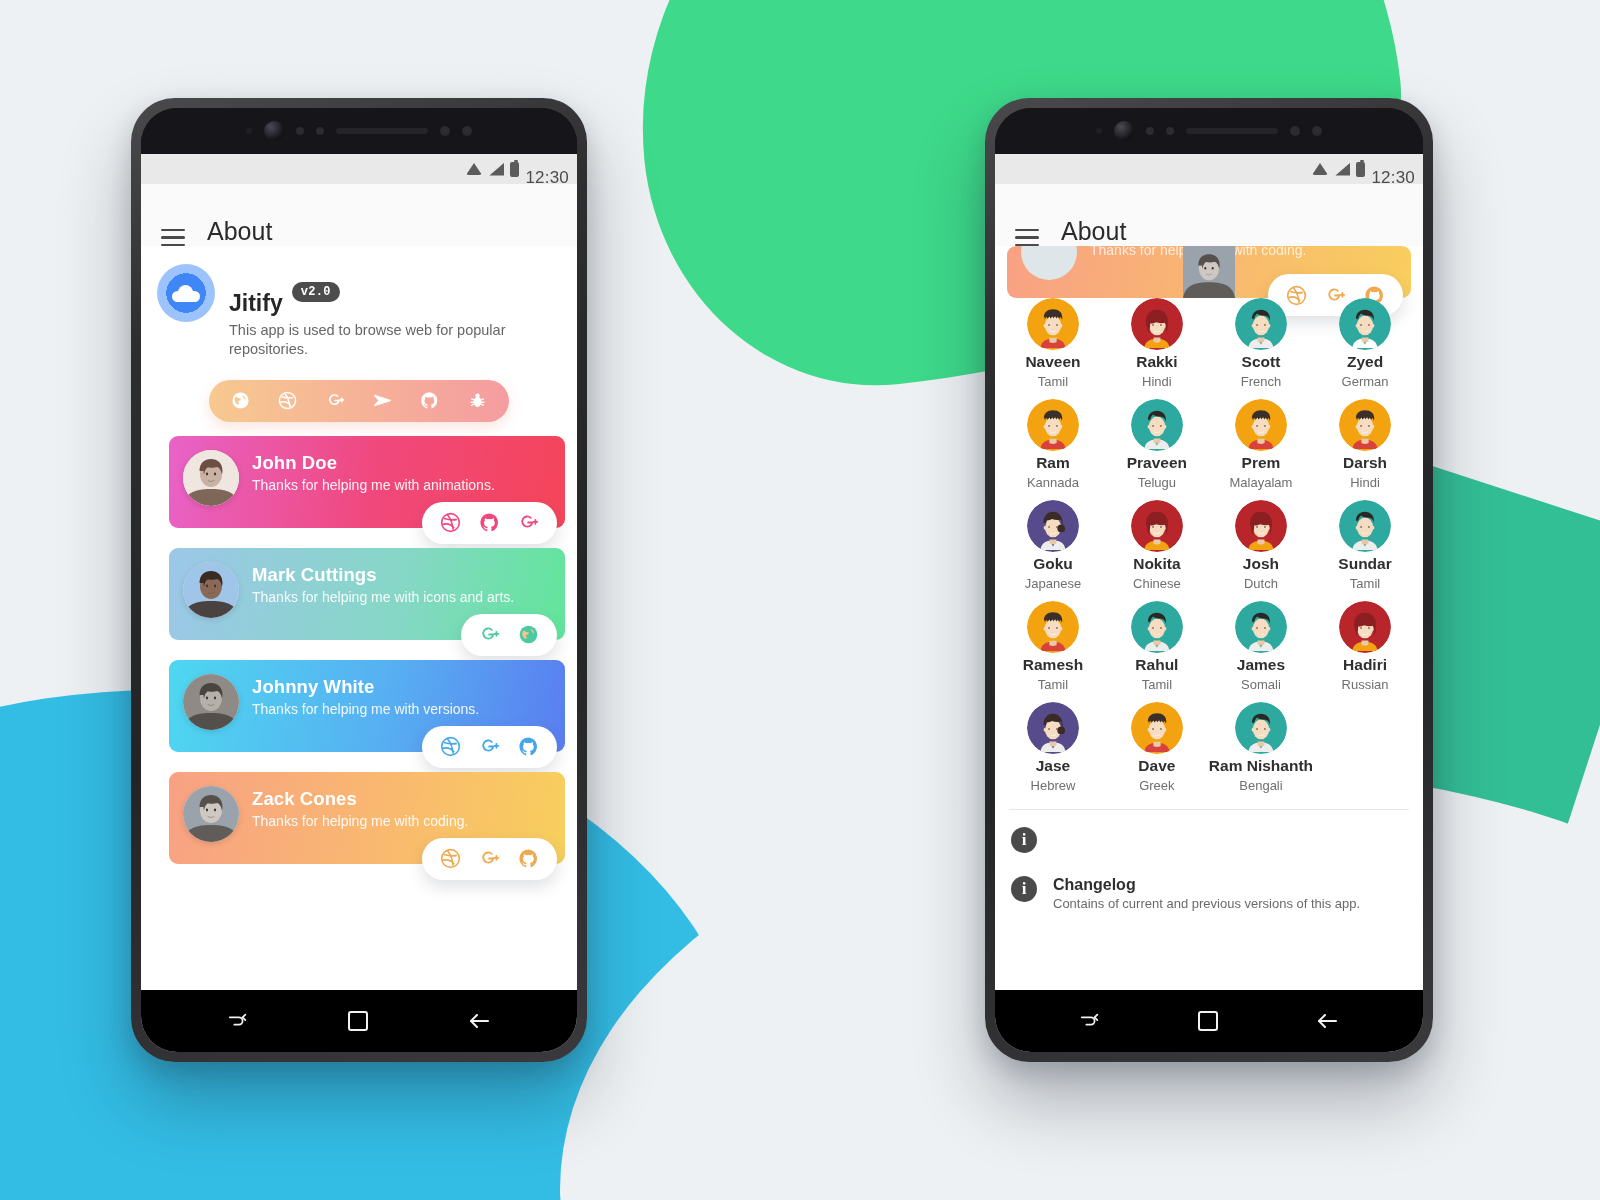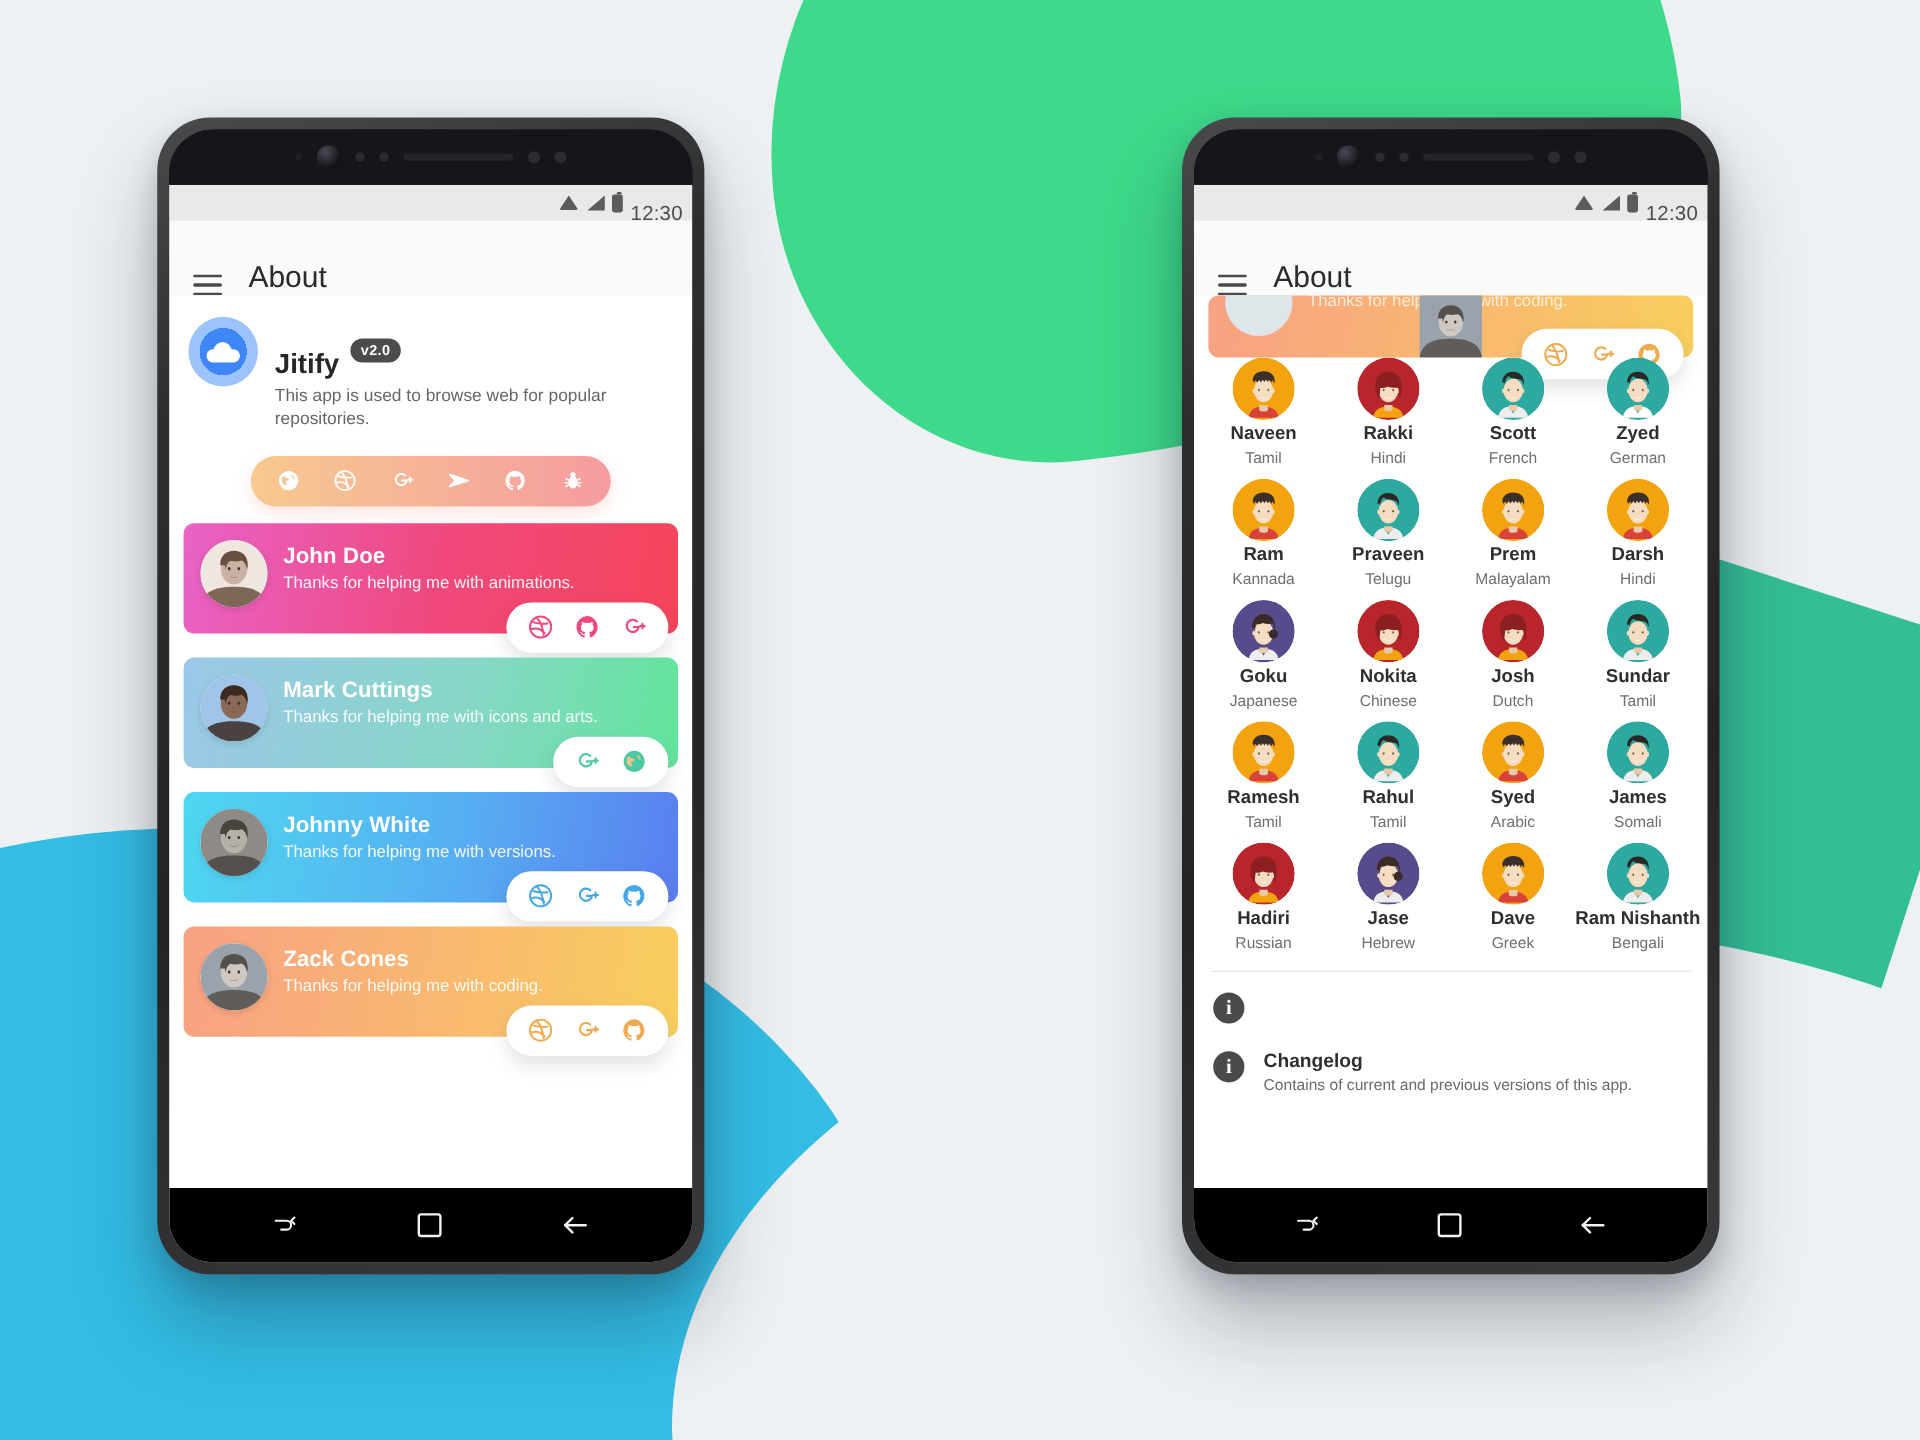--- a/index.html
+++ b/index.html
@@ -125,40 +125,40 @@
   }
   .cloud-ic::after{
     content:""; position:absolute; left:6px; top:0; width:15px; height:15px;
     background:#fff; border-radius:50%;
   }
   .app-meta { flex:1; padding-top:2px; }
   .app-name-row { display:flex; align-items:center; gap:9px; }
   .app-name { font-size:23px; font-weight:700; color:#262626;margin-top:24px; }
   .app-version {
     background:#4c4c4c; color:#fff; font-size:12px; font-weight:700;
-    padding:3px 9px; border-radius:10px; letter-spacing:.3px;
+    padding:3px 9px; border-radius:10px; letter-spacing:.3px;font-family:Liberation Mono, monospace;
   }
   .app-desc { font-size:14.5px; color:#666; line-height:1.33; margin-top:4px; max-width:300px; }
 
   
   .social-bar {
     margin: 14px auto 0 auto; width: 300px; height: 42px;
     border-radius: 21px;
     display:flex; align-items:center; justify-content:space-around;
     padding: 0 8px;
     box-shadow: 0 6px 14px rgba(240,140,120,.22);
   }
   .social-bar .sic { color:#fff; }
 
   
   .sic { display:inline-flex; align-items:center; justify-content:center; }
   .sic svg { display:block; }
 
   
-  .cards { padding: 14px 12px 6px 12px; display:flex; flex-direction:column; gap: 20px; }
+  .cards { padding: 14px 12px 6px 28px; display:flex; flex-direction:column; gap: 20px; }
   .ccard {
     position: relative; border-radius: 9px; padding: 14px 14px 22px 14px;
     min-height: 92px; display:flex; gap:13px; align-items:flex-start;
   }
   .ccard .avatar {
     width: 56px; height: 56px; flex:0 0 56px; border-radius:50%;
     overflow:hidden; background:#e8eef2; position:relative;
     box-shadow: 0 2px 6px rgba(0,0,0,.12);
   }
   .ccard .cinfo { padding-top:2px; }
@@ -840,40 +840,20 @@
       <ellipse cx="31.1" cy="28" rx=".85" ry="1.05" fill="#4b3a2c" opacity=".75"></ellipse>
     </g>
   </svg>
               </div>
       <div class="lname">Rahul</div>
       <div class="llang">Tamil</div>
     </div>
     <div class="lang-item">
       <div class="av">
                 <svg class="pv" viewBox="0 0 54 54" width="100%" height="100%">
-    <circle cx="27" cy="27" r="27" fill="#F2A30F"></circle>
-    <g>
-      <path d="M14 52c.6-6.6 5.4-9.6 12.9-9.6S39.2 45.4 40 52z" fill="#D9413B"></path>
-            <path d="M23.2 41.2h7.6v4c0 2-7.6 2-7.6 0z" fill="#E9C9A8"></path>
-      <ellipse cx="27" cy="28.5" rx="8.4" ry="10.2" fill="#F6DCC0"></ellipse>
-      <ellipse cx="18.8" cy="28.8" rx="1.5" ry="2.1" fill="#F6DCC0"></ellipse>
-      <ellipse cx="35.2" cy="28.8" rx="1.5" ry="2.1" fill="#F6DCC0"></ellipse>
-      <path d="M17.5 20c0-5 3.8-8.2 9.5-8.2 6 0 9.6 3.3 9.6 8.4 0 1-.3 2-.3 2l-1.6-2.6-1.2 2-1.5-2.4-1.4 2-1.4-2.2-1.6 2.1-1.3-2-1.7 2.2-1.5-2-1.6 2.3-1.5-2-1.4 2.2c0 0-.5-1.1-.5-2.2z" fill="#3a2f2a"></path>
-      <path d="M23.6 33.6c1.8 1.6 5 1.6 6.8 0-.5 2.3-6.3 2.3-6.8 0z" fill="#fff" opacity=".92"></path>
-      <ellipse cx="22.9" cy="28" rx=".85" ry="1.05" fill="#4b3a2c" opacity=".75"></ellipse>
-      <ellipse cx="31.1" cy="28" rx=".85" ry="1.05" fill="#4b3a2c" opacity=".75"></ellipse>
-    </g>
-  </svg>
-              </div>
-      <div class="lname">Syed</div>
-      <div class="llang">Arabic</div>
-    </div>
-    <div class="lang-item">
-      <div class="av">
-                <svg class="pv" viewBox="0 0 54 54" width="100%" height="100%">
     <circle cx="27" cy="27" r="27" fill="#2EA9A0"></circle>
     <g>
       <path d="M14 52c.7-6.2 4.5-8.9 9.4-9.6l3.5 6 3.5-6c4.9.7 8.8 3.4 9.6 9.6z" fill="#EDEDED"></path>
             <path d="M23.4 41h7.2v3.6c0 1.9-7.2 1.9-7.2 0z" fill="#E9C9A8"></path>
             <path d="M26.9 48.5l-2.2-6 2.2 4 2.2-4z" fill="#C9B49A" opacity=".55"></path>
       <ellipse cx="27" cy="28.5" rx="8.4" ry="10.2" fill="#F6DCC0"></ellipse>
       <ellipse cx="18.8" cy="28.8" rx="1.5" ry="2.1" fill="#F6DCC0"></ellipse>
       <ellipse cx="35.2" cy="28.8" rx="1.5" ry="2.1" fill="#F6DCC0"></ellipse>
       <path d="M17.6 21.5c0-5.6 3.6-9.3 9.3-9.3s9.4 3.7 9.4 9.3c0 .8-.1 1.5-.2 2.1-.5-2.3-1.4-4.4-3.6-4.9-2.3-.5-4-.2-6.2-.9-1.4-.4-2.6-1-3.3-1.8-1.3 1-2.2 2.3-2.7 3.9-.4 1.2-.5 2.4-.6 3.7-.1-.6-.1-1.4-.1-2.1z" fill="#2b2724"></path>
       <path d="M23.6 33.6c1.8 1.6 5 1.6 6.8 0-.5 2.3-6.3 2.3-6.8 0z" fill="#fff" opacity=".92"></path>

